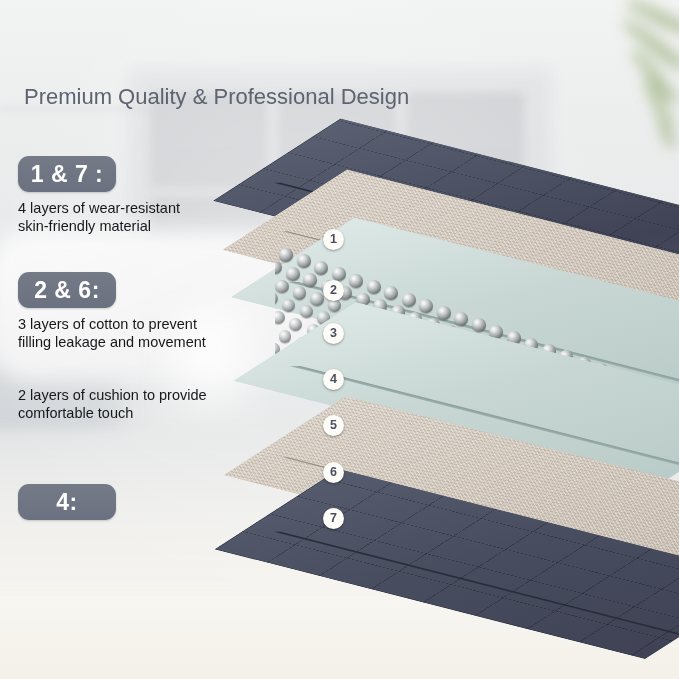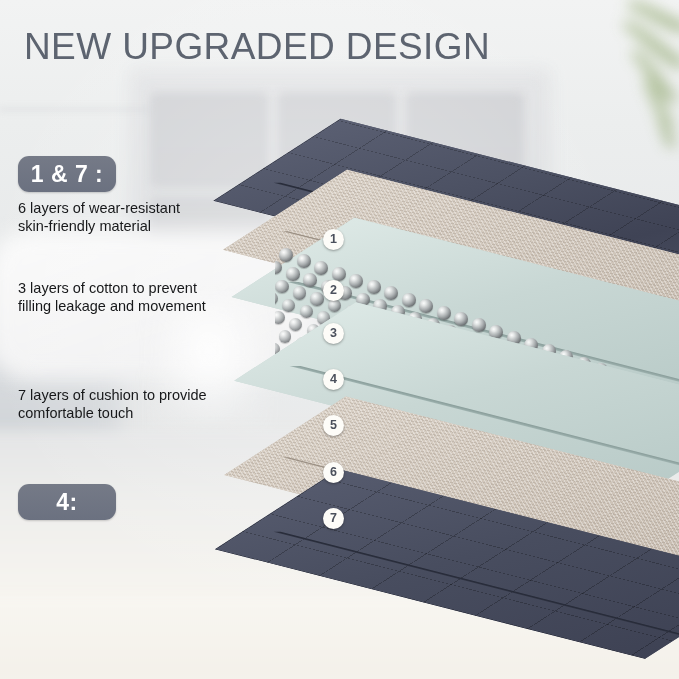--- a/index.html
+++ b/index.html
@@ -123,35 +123,36 @@
   <div class="bg-bedline"></div>
   <div class="bg-plant">
     <div class="leaf" style="left:52px;top:16px;width:66px;height:13px;transform:rotate(28deg);"></div>
     <div class="leaf" style="left:44px;top:44px;width:74px;height:13px;transform:rotate(40deg);"></div>
     <div class="leaf" style="left:48px;top:76px;width:66px;height:12px;transform:rotate(54deg);"></div>
     <div class="leaf" style="left:58px;top:104px;width:54px;height:11px;transform:rotate(66deg);"></div>
     <div class="leaf" style="left:70px;top:128px;width:44px;height:10px;transform:rotate(74deg);"></div>
   </div>
   <div class="bg-vignette"></div>
 
-  <div class="headline">NEW UPGRADED DESIGN</div>
+  <div class="subhead">Premium Quality &amp; Professional Design</div>
 
   <div class="info" style="top:156px;">
     <span class="pill">1 &amp; 7 :</span>
-    <div class="desc">6 layers of wear-resistant
+    <div class="desc">4 layers of wear-resistant
 skin-friendly material</div>
   </div>
 
   <div class="info" style="top:272px;">
+    <span class="pill">2 &amp; 6:</span>
     <div class="desc">3 layers of cotton to prevent
 filling leakage and movement</div>
   </div>
 
   <div class="info" style="top:379px;">
-    <div class="desc">7 layers of cushion to provide
+    <div class="desc">2 layers of cushion to provide
 comfortable touch</div>
   </div>
 
   <div class="info" style="top:484px;">
     <span class="pill">4:</span>
   </div>
 
   <div id="stack">
 
     <div class="layer" style="left:22px;top:0px;">

